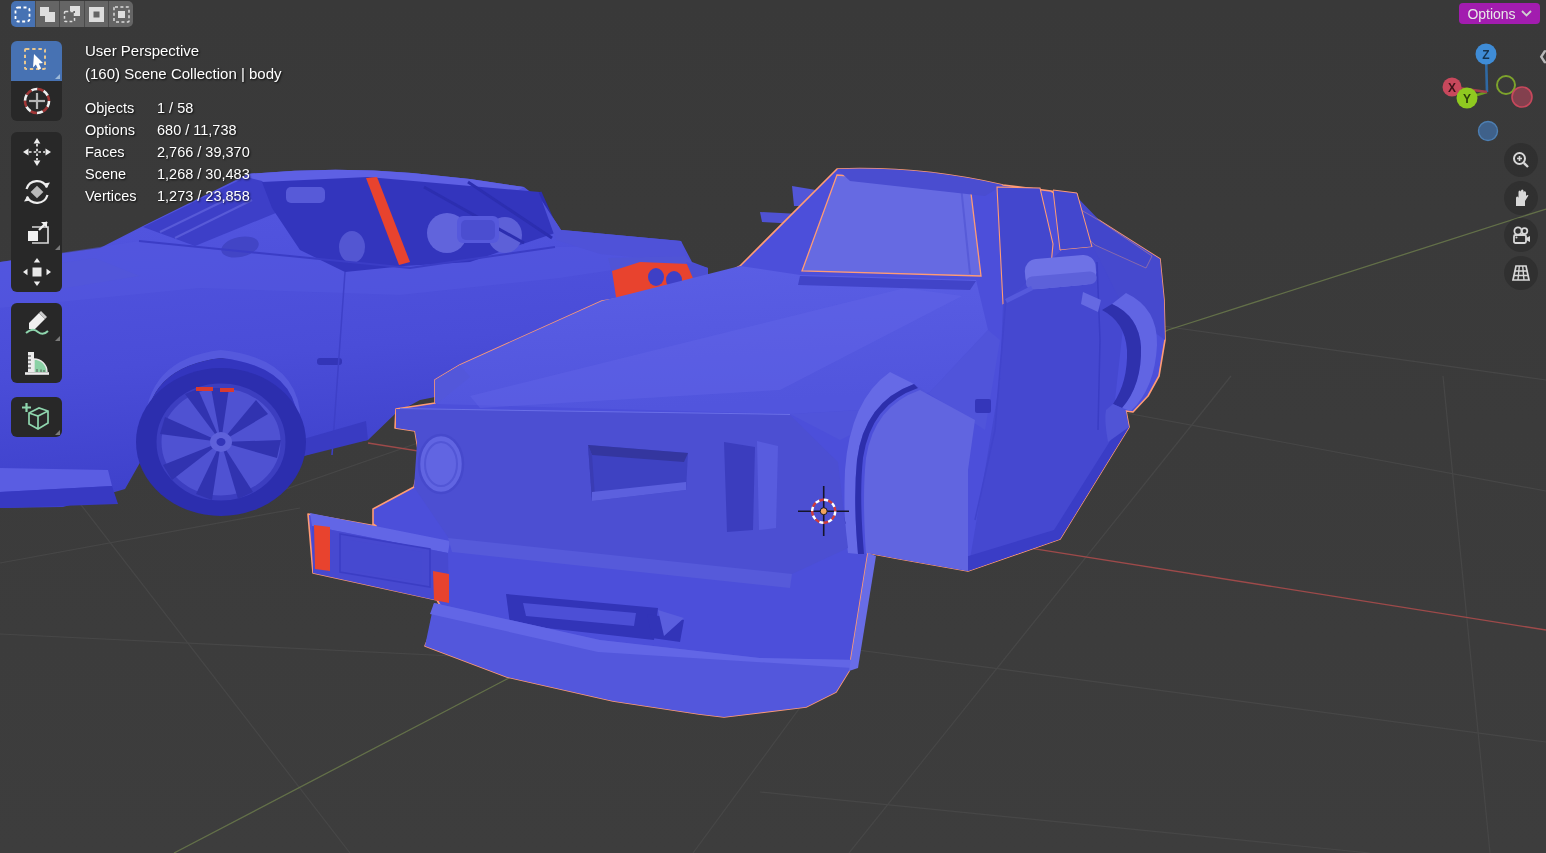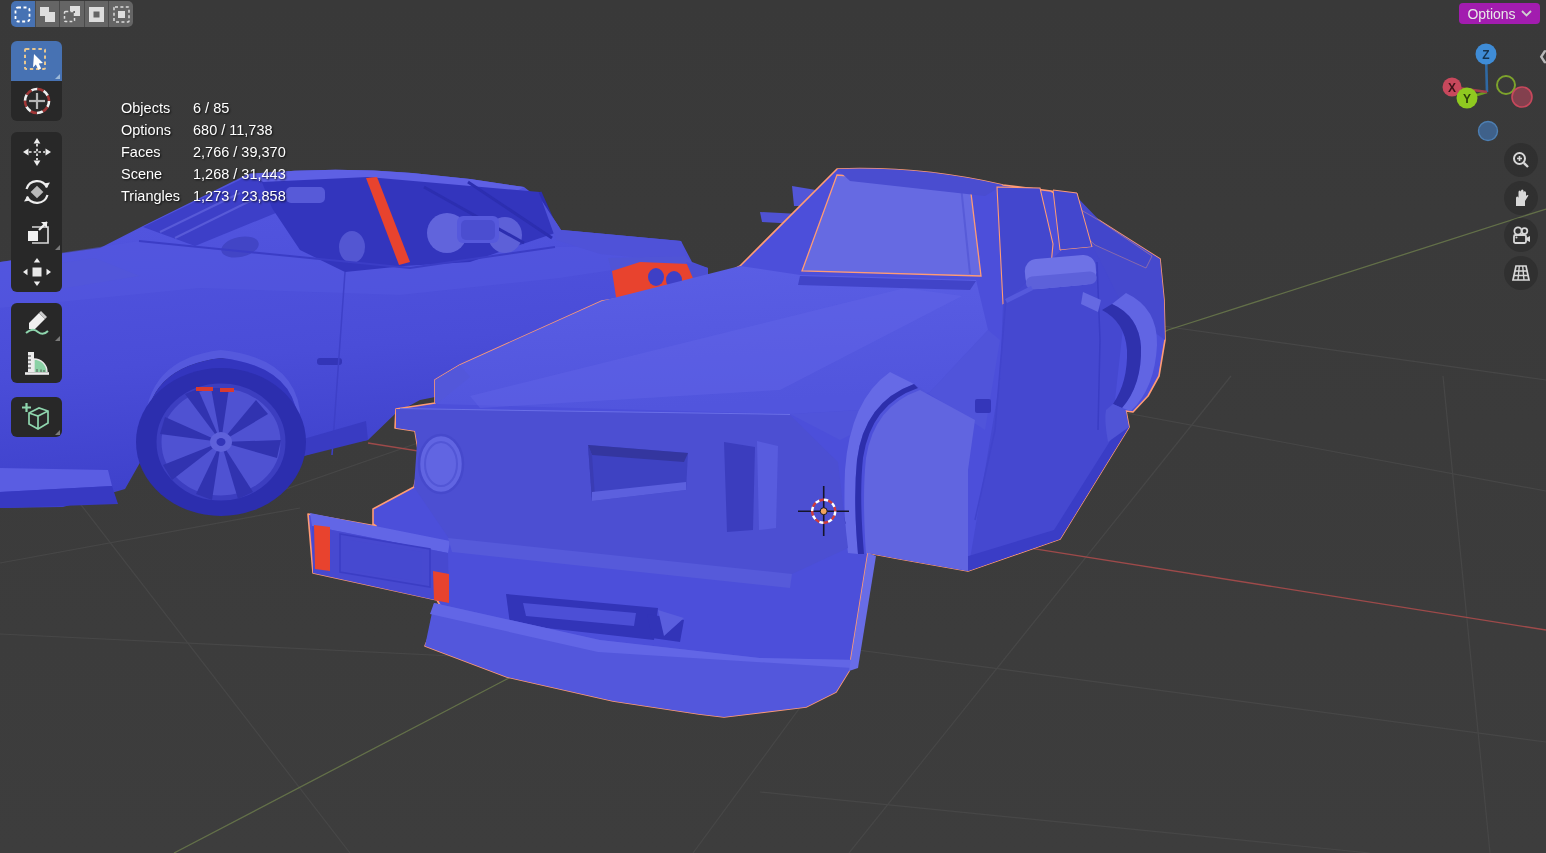--- a/index.html
+++ b/index.html
@@ -1,21 +1,21 @@
 <!DOCTYPE html>
 <html><head>
 <meta charset="utf-8">
 <style>
   html,body{margin:0;padding:0;background:#3b3b3b;}
   #vp{position:relative;width:1546px;height:853px;overflow:hidden;background:#3b3b3b;
       font-family:"Liberation Sans",sans-serif;-webkit-font-smoothing:antialiased;}
   #scene{position:absolute;left:0;top:0;}
   .hud{position:absolute;color:#ffffff;text-shadow:1px 1px 2px rgba(0,0,0,0.8);}
   #hdr{left:85px;top:39px;font-size:15px;line-height:23px;}
-  #stats{left:85px;top:97px;font-size:14.5px;line-height:22px;margin-left:36px;}
+  #stats{left:85px;top:97px;font-size:14.5px;line-height:22px;}
   #stats .row{display:flex;}
   #stats .lab{width:72px;}
   #modebar{position:absolute;left:11px;top:1px;display:flex;border-radius:5px;overflow:hidden;}
   .mbtn{width:23.6px;height:26px;background:#656565;display:flex;align-items:center;justify-content:center;border-right:1px solid #4a4a4a;}
   .mbtn:last-child{border-right:none;}
   .mbtn.act{background:#4772b3;}
   #toolbar{position:absolute;left:11px;top:41px;width:51px;}
   .tgap{height:11px;}
   .tbtn{width:51px;height:40px;background:#282828;display:flex;align-items:center;justify-content:center;position:relative;}
   .tbtn.act{background:#4772b3;}
@@ -365,39 +365,40 @@
       </div>
   <div class="tgap" style="height:14px"></div>
   <div class="tbtn tb-solo">
         <svg width="34" height="34" viewBox="0 0 34 34">
           <path d="M9,13 L19,8 L28,11 L28,23 L18,29 L9,24 Z M9,13 L18,16 L28,11 M18,16 L18,29" fill="none" stroke="#8fd6ae" stroke-width="1.7"></path>
           <path d="M6.5,3 L6.5,12 M2,7.5 L11,7.5" stroke="#8fd6ae" stroke-width="2.2"></path>
         </svg>
         <div class="corner"></div>
       </div>
 </div>
+<div id="hdr" class="hud">User Perspective<br>(160) Scene Collection | body</div>
 <div id="stats" class="hud">
   <div class="row">
         <span class="lab">Objects</span>
-        <span>6 / 85</span>
+        <span>1 / 58</span>
       </div>
   <div class="row">
         <span class="lab">Options</span>
         <span>680 / 11,738</span>
       </div>
   <div class="row">
         <span class="lab">Faces</span>
         <span>2,766 / 39,370</span>
       </div>
   <div class="row">
         <span class="lab">Scene</span>
-        <span>1,268 / 31,443</span>
+        <span>1,268 / 30,483</span>
       </div>
   <div class="row">
-        <span class="lab">Triangles</span>
+        <span class="lab">Vertices</span>
         <span>1,273 / 23,858</span>
       </div>
 </div>
 <div id="options">Options <svg width="11" height="7" viewBox="0 0 11 7">
         <path d="M1,1 L5.5,5.5 L10,1" stroke="#d0d0d0" stroke-width="1.8" fill="none"></path>
       </svg></div>
 <svg id="gizmo" width="110" height="110" viewBox="0 0 110 110">
 
   <line x1="51" y1="16" x2="52" y2="54" stroke="#2f69a3" stroke-width="2.6"></line>
   <line x1="32" y1="60" x2="52" y2="54" stroke="#6a9d20" stroke-width="2.6"></line>

